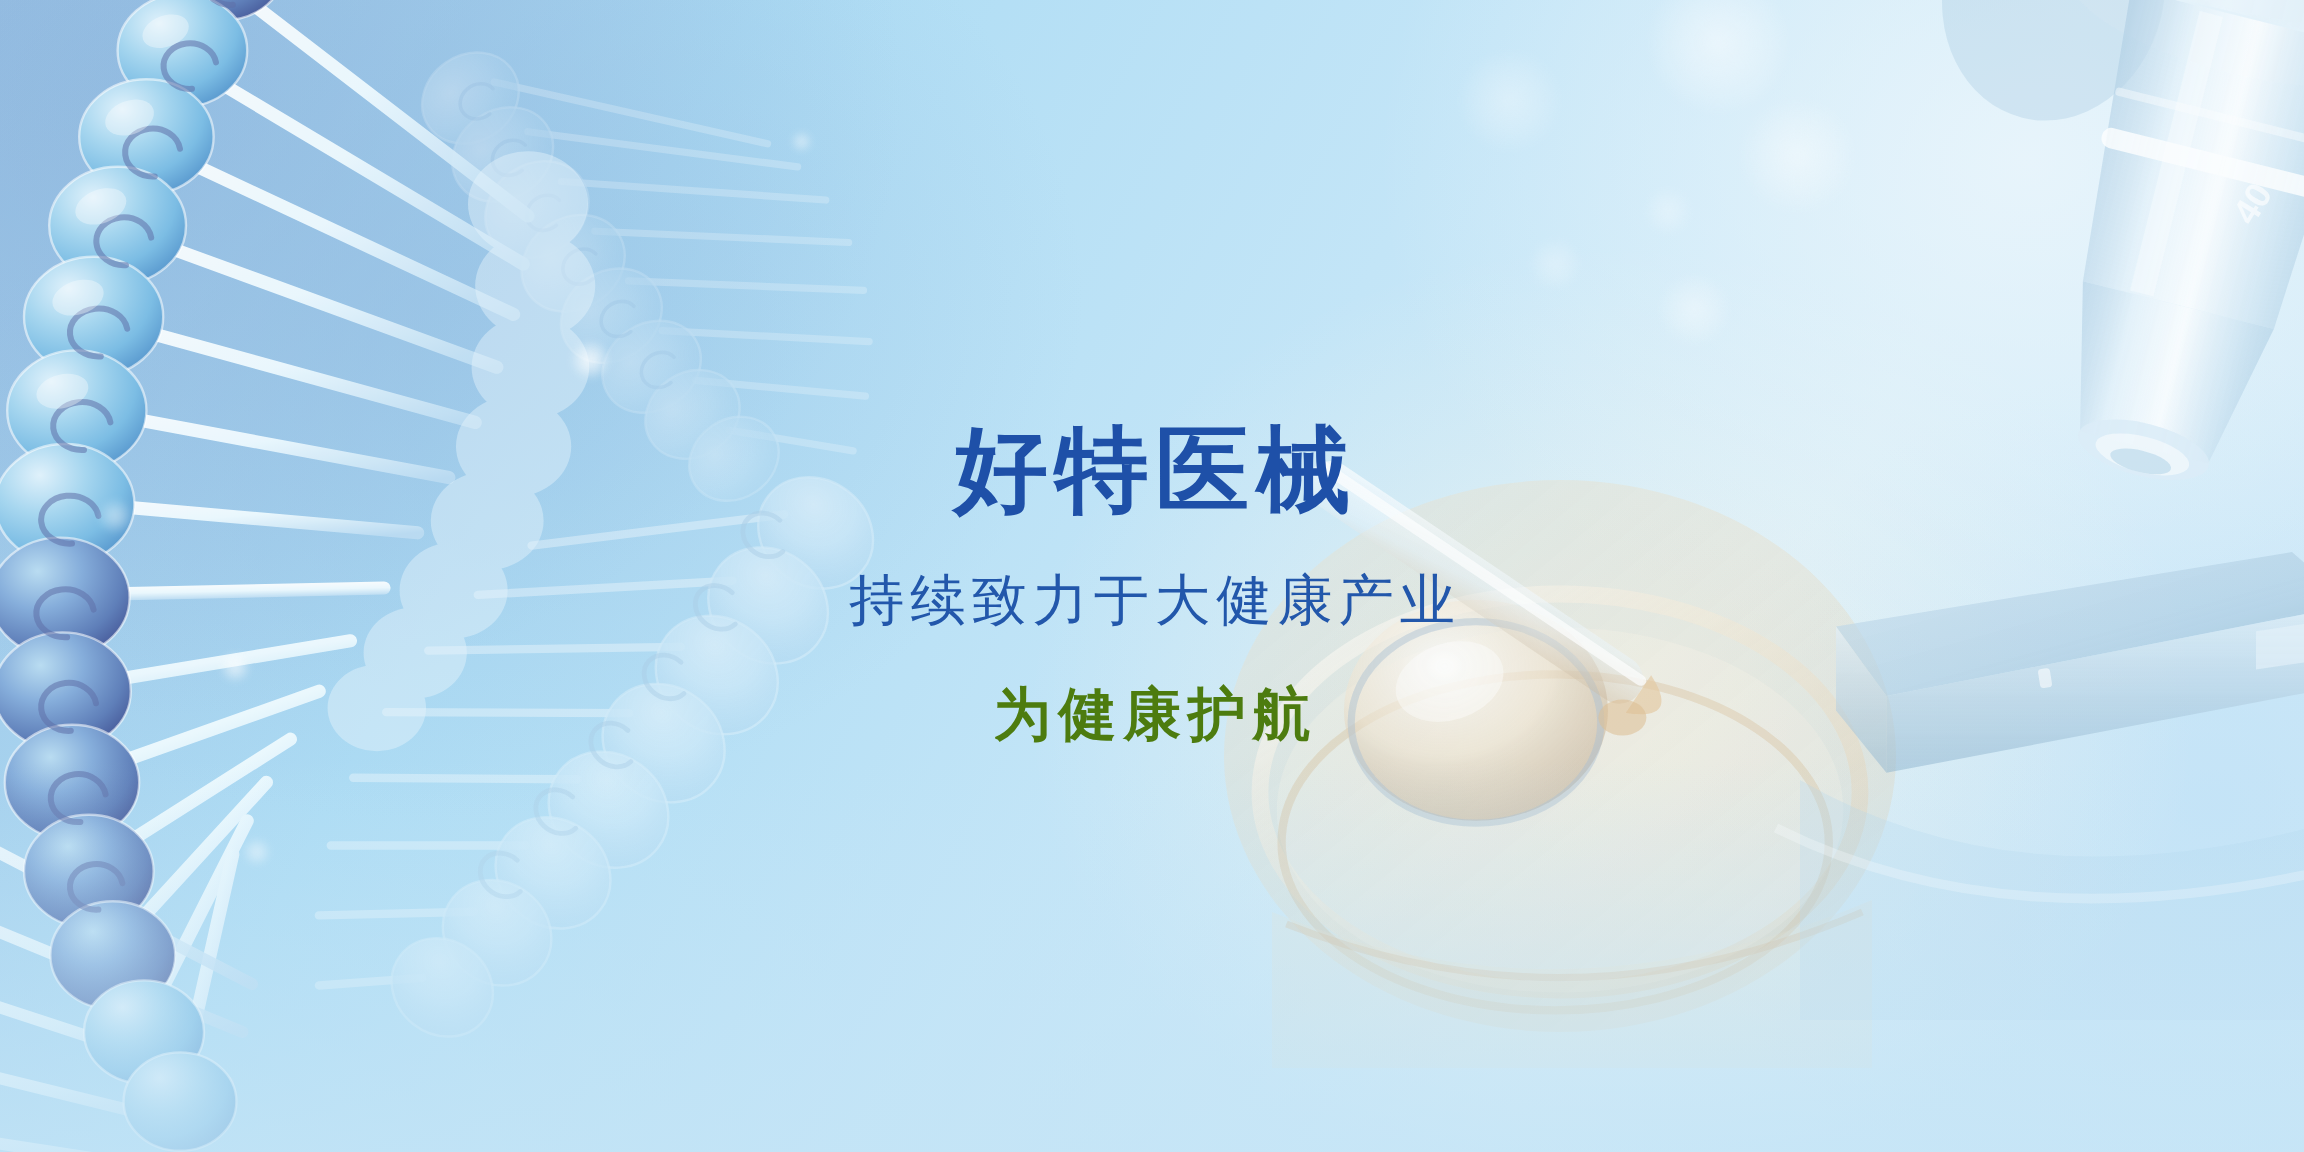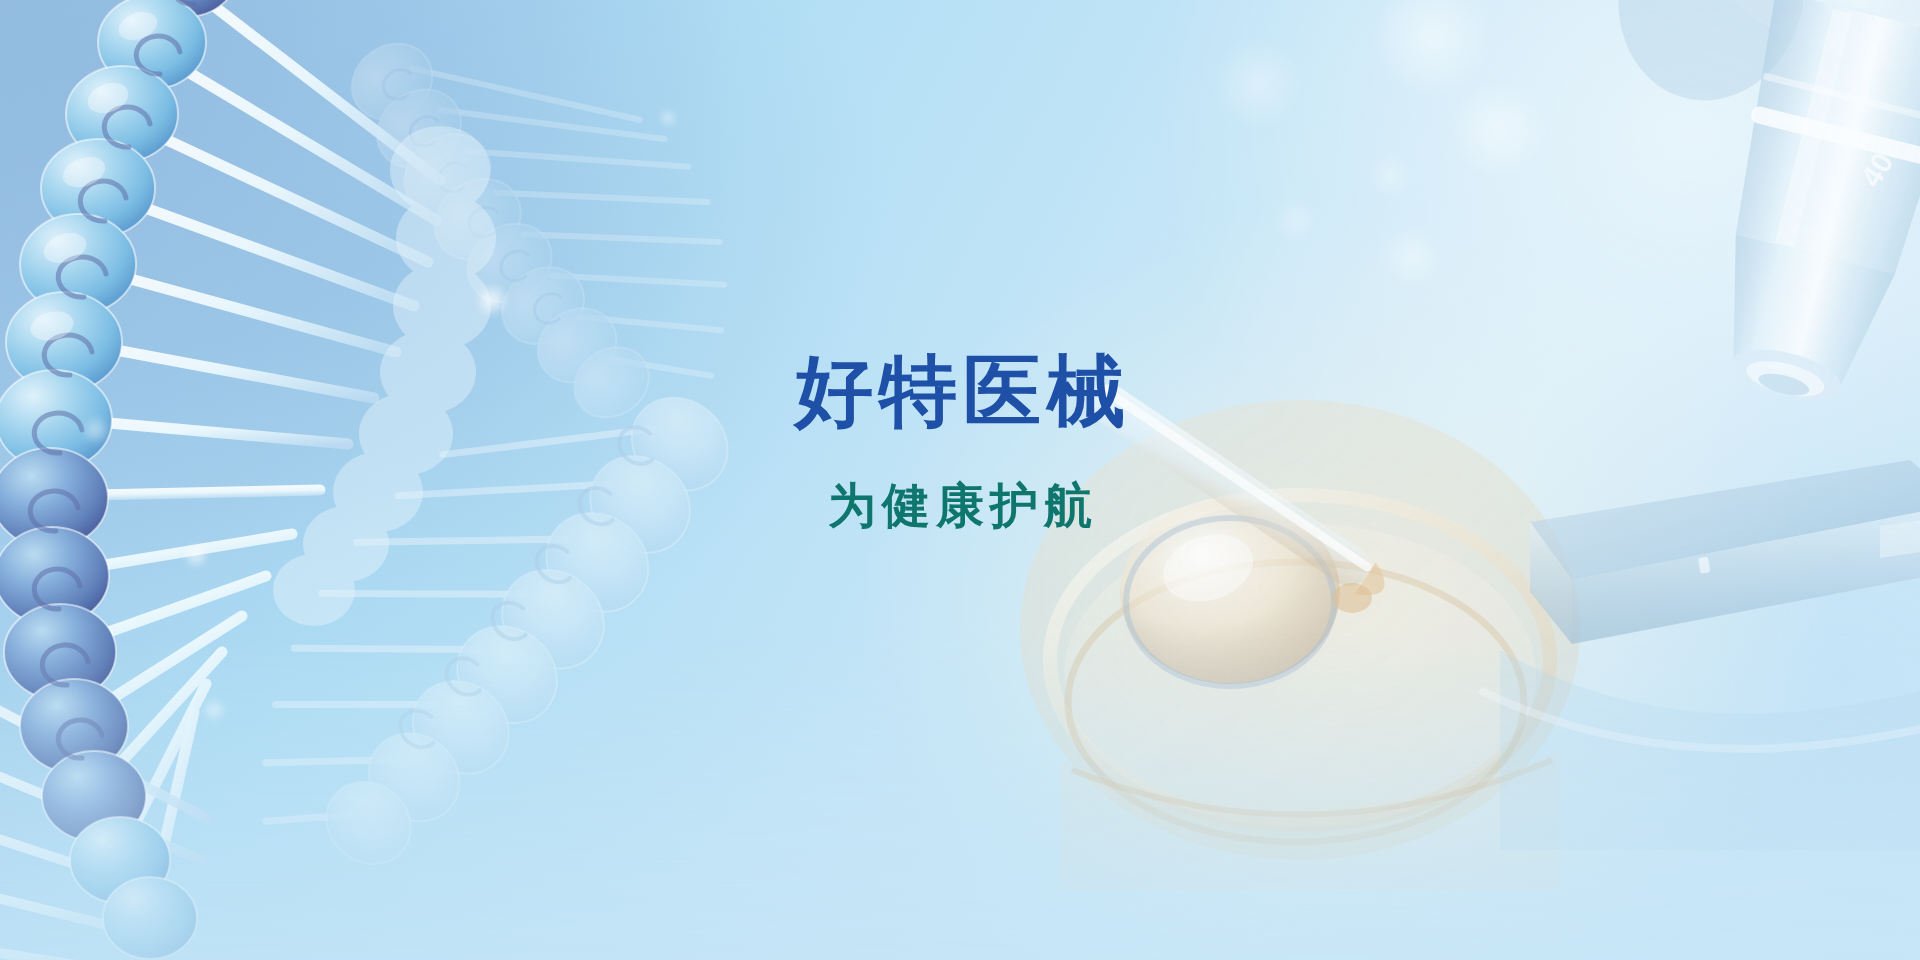--- a/index.html
+++ b/index.html
@@ -118,21 +118,21 @@
     line-height: 1.0;
     color: #2257ab;
     margin: 45px 0 0 0;
     text-indent: 5px;
   }
   #tagline {
     font-size: 48px;
     font-weight: bold;
     letter-spacing: 6px;
     line-height: 1.0;
-    color: #0f766e;
+    color: #4d7c0f;
     margin: 50px 0 0 0;
     text-indent: 6px;
   }
 </style>
 </head>
 <body>
 
 <div id="banner">
 
   <div class="bg-base"></div>
@@ -468,16 +468,17 @@
       <div class="bokeh" style="left: 1382px; top: 228px; width: 60px; height: 60px; opacity: 0.4;"></div>
       <div class="bokeh" style="left: 1274px; top: 198px; width: 44px; height: 44px; opacity: 0.3;"></div>
       <div class="bokeh" style="left: 1370px; top: 156px; width: 40px; height: 40px; opacity: 0.3;"></div>
       <div class="bokeh" style="left: 81px; top: 415px; width: 30px; height: 30px; opacity: 0.5;"></div>
     </div>
 
   <div class="bg-bottom-fade"></div>
 
   <div id="text-block">
     <div id="title">好特医械</div>
+    <div id="subtitle">持续致力于大健康产业</div>
     <div id="tagline">为健康护航</div>
   </div>
 
 </div>
 
 </body></html>

